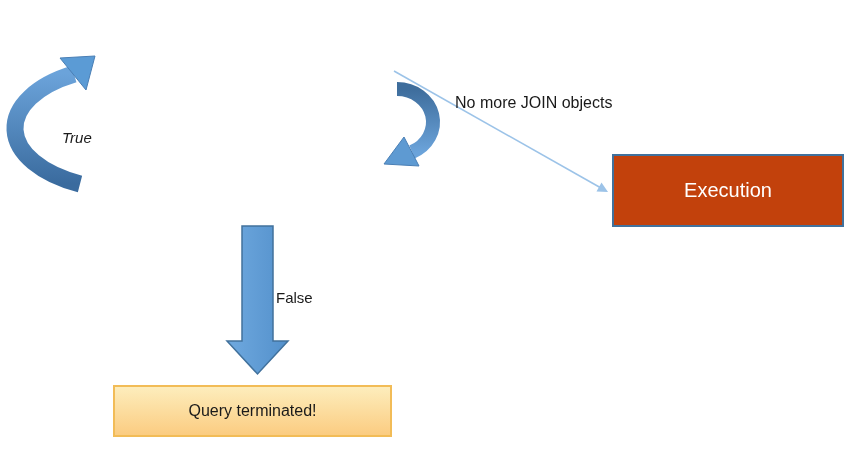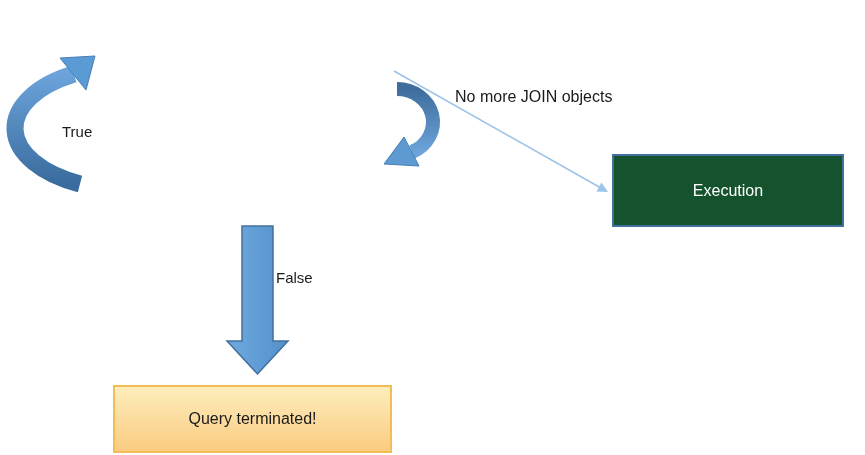--- a/index.html
+++ b/index.html
@@ -22,36 +22,36 @@
   .ellipse1 .el-line{position:absolute;left:50px;font-size:15px;white-space:nowrap;}
   .ellipse1 .l1{top:17px;}
   .ellipse1 .l2{top:64px;}
   .ellipse2{
     left:85px;top:158px;width:350px;height:66px;
     display:flex;align-items:center;justify-content:center;
     font-size:15px;
   }
   .box-execution{
     left:612px;top:154px;width:232px;height:73px;
-    background:#14532d;border:2px solid #41719C;
+    background:#c2410c;border:2px solid #41719C;
     display:flex;align-items:center;justify-content:center;
-    color:#ffffff;font-size:16px;
+    color:#ffffff;font-size:20px;
   }
   .box-terminated{
-    left:113px;top:385px;width:279px;height:68px;
+    left:113px;top:385px;width:279px;height:52px;
     background:linear-gradient(180deg,#FDEDBC 0%,#FBCC81 100%);
     border:2px solid #F2BC57;
     display:flex;align-items:center;justify-content:center;
     color:#1A1A1A;font-size:16px;
   }
   .edge-label{
-    position:absolute;z-index:3;color:#1A1A1A;white-space:nowrap;
+    position:absolute;z-index:3;color:#1A1A1A;white-space:nowrap;margin-top:6px;
   }
-  .label-true{left:62px;top:123px;font-size:15px;}
-  .label-false{left:276px;top:269px;font-size:15px;}
+  .label-true{left:62px;top:123px;font-size:15px;font-style:italic;}
+  .label-false{left:276px;top:283px;font-size:15px;}
   .label-nomore{left:455px;top:88px;font-size:16px;}
 </style>
 </head>
 <body>
 
 <div class="canvas">
 
   <svg class="arrow-layer" width="865" height="455" viewBox="0 0 865 455">
     <defs>
       <linearGradient id="gradTrue" x1="0" y1="0" x2="0" y2="1">

